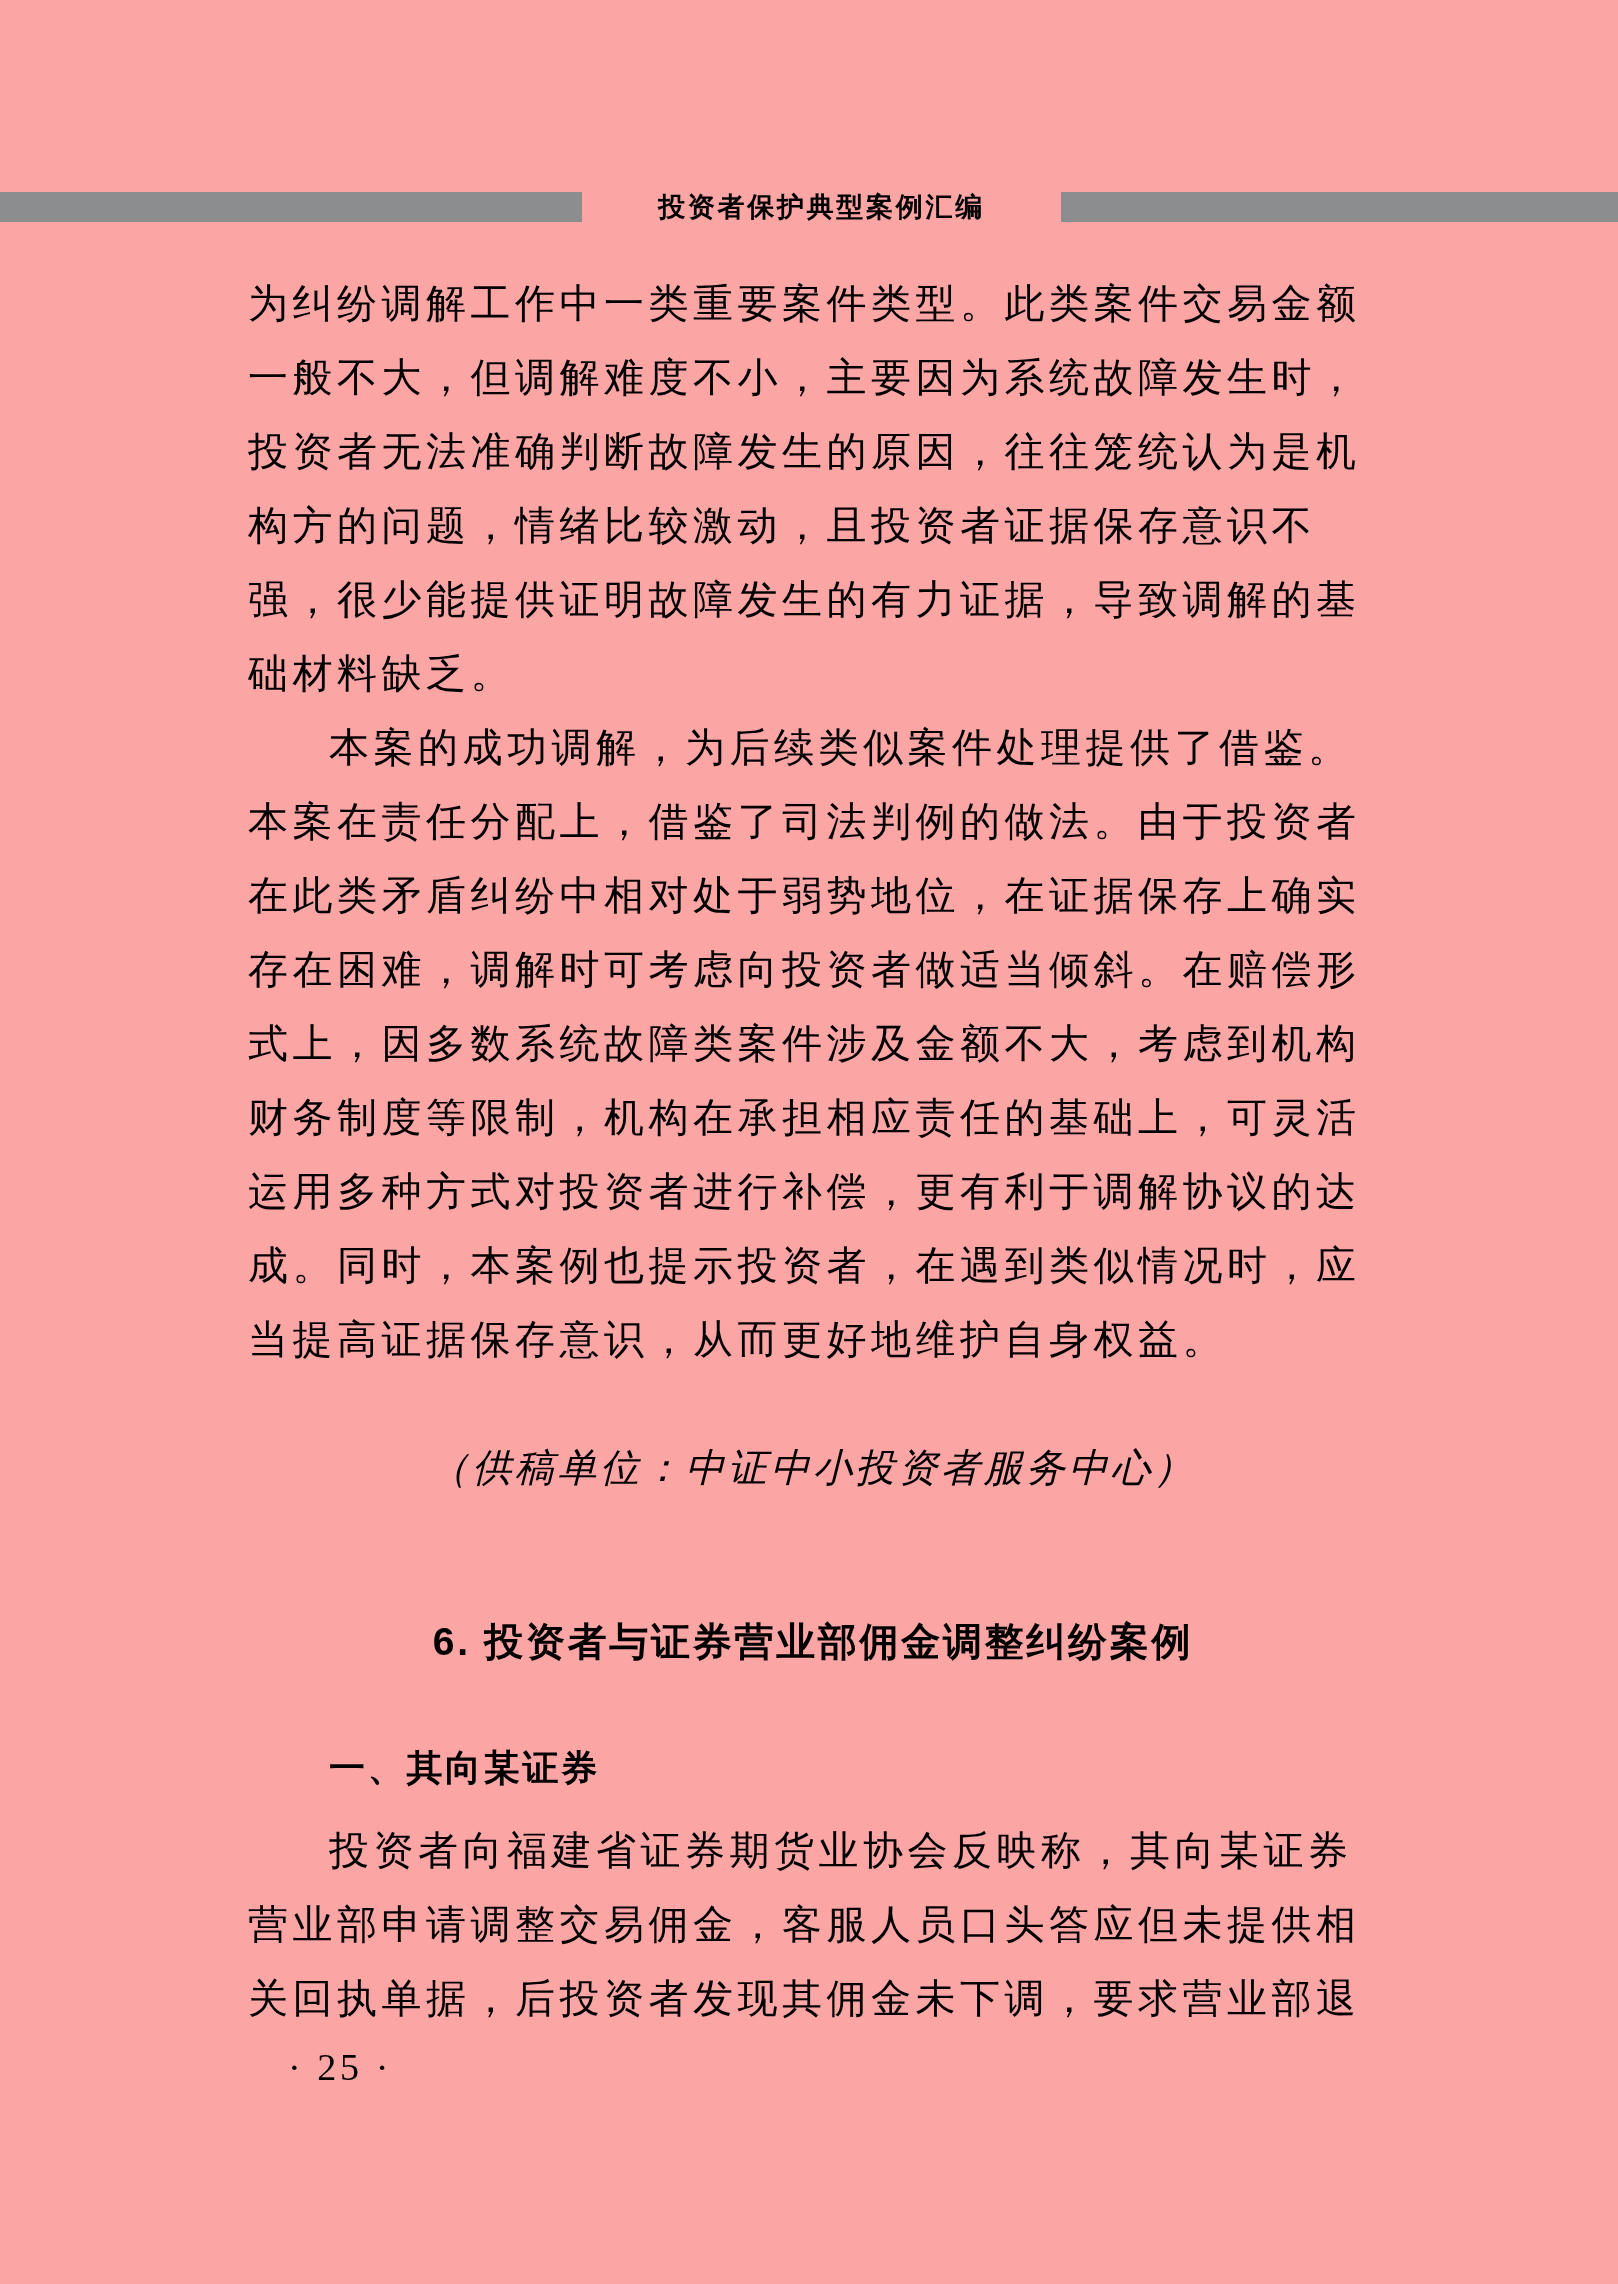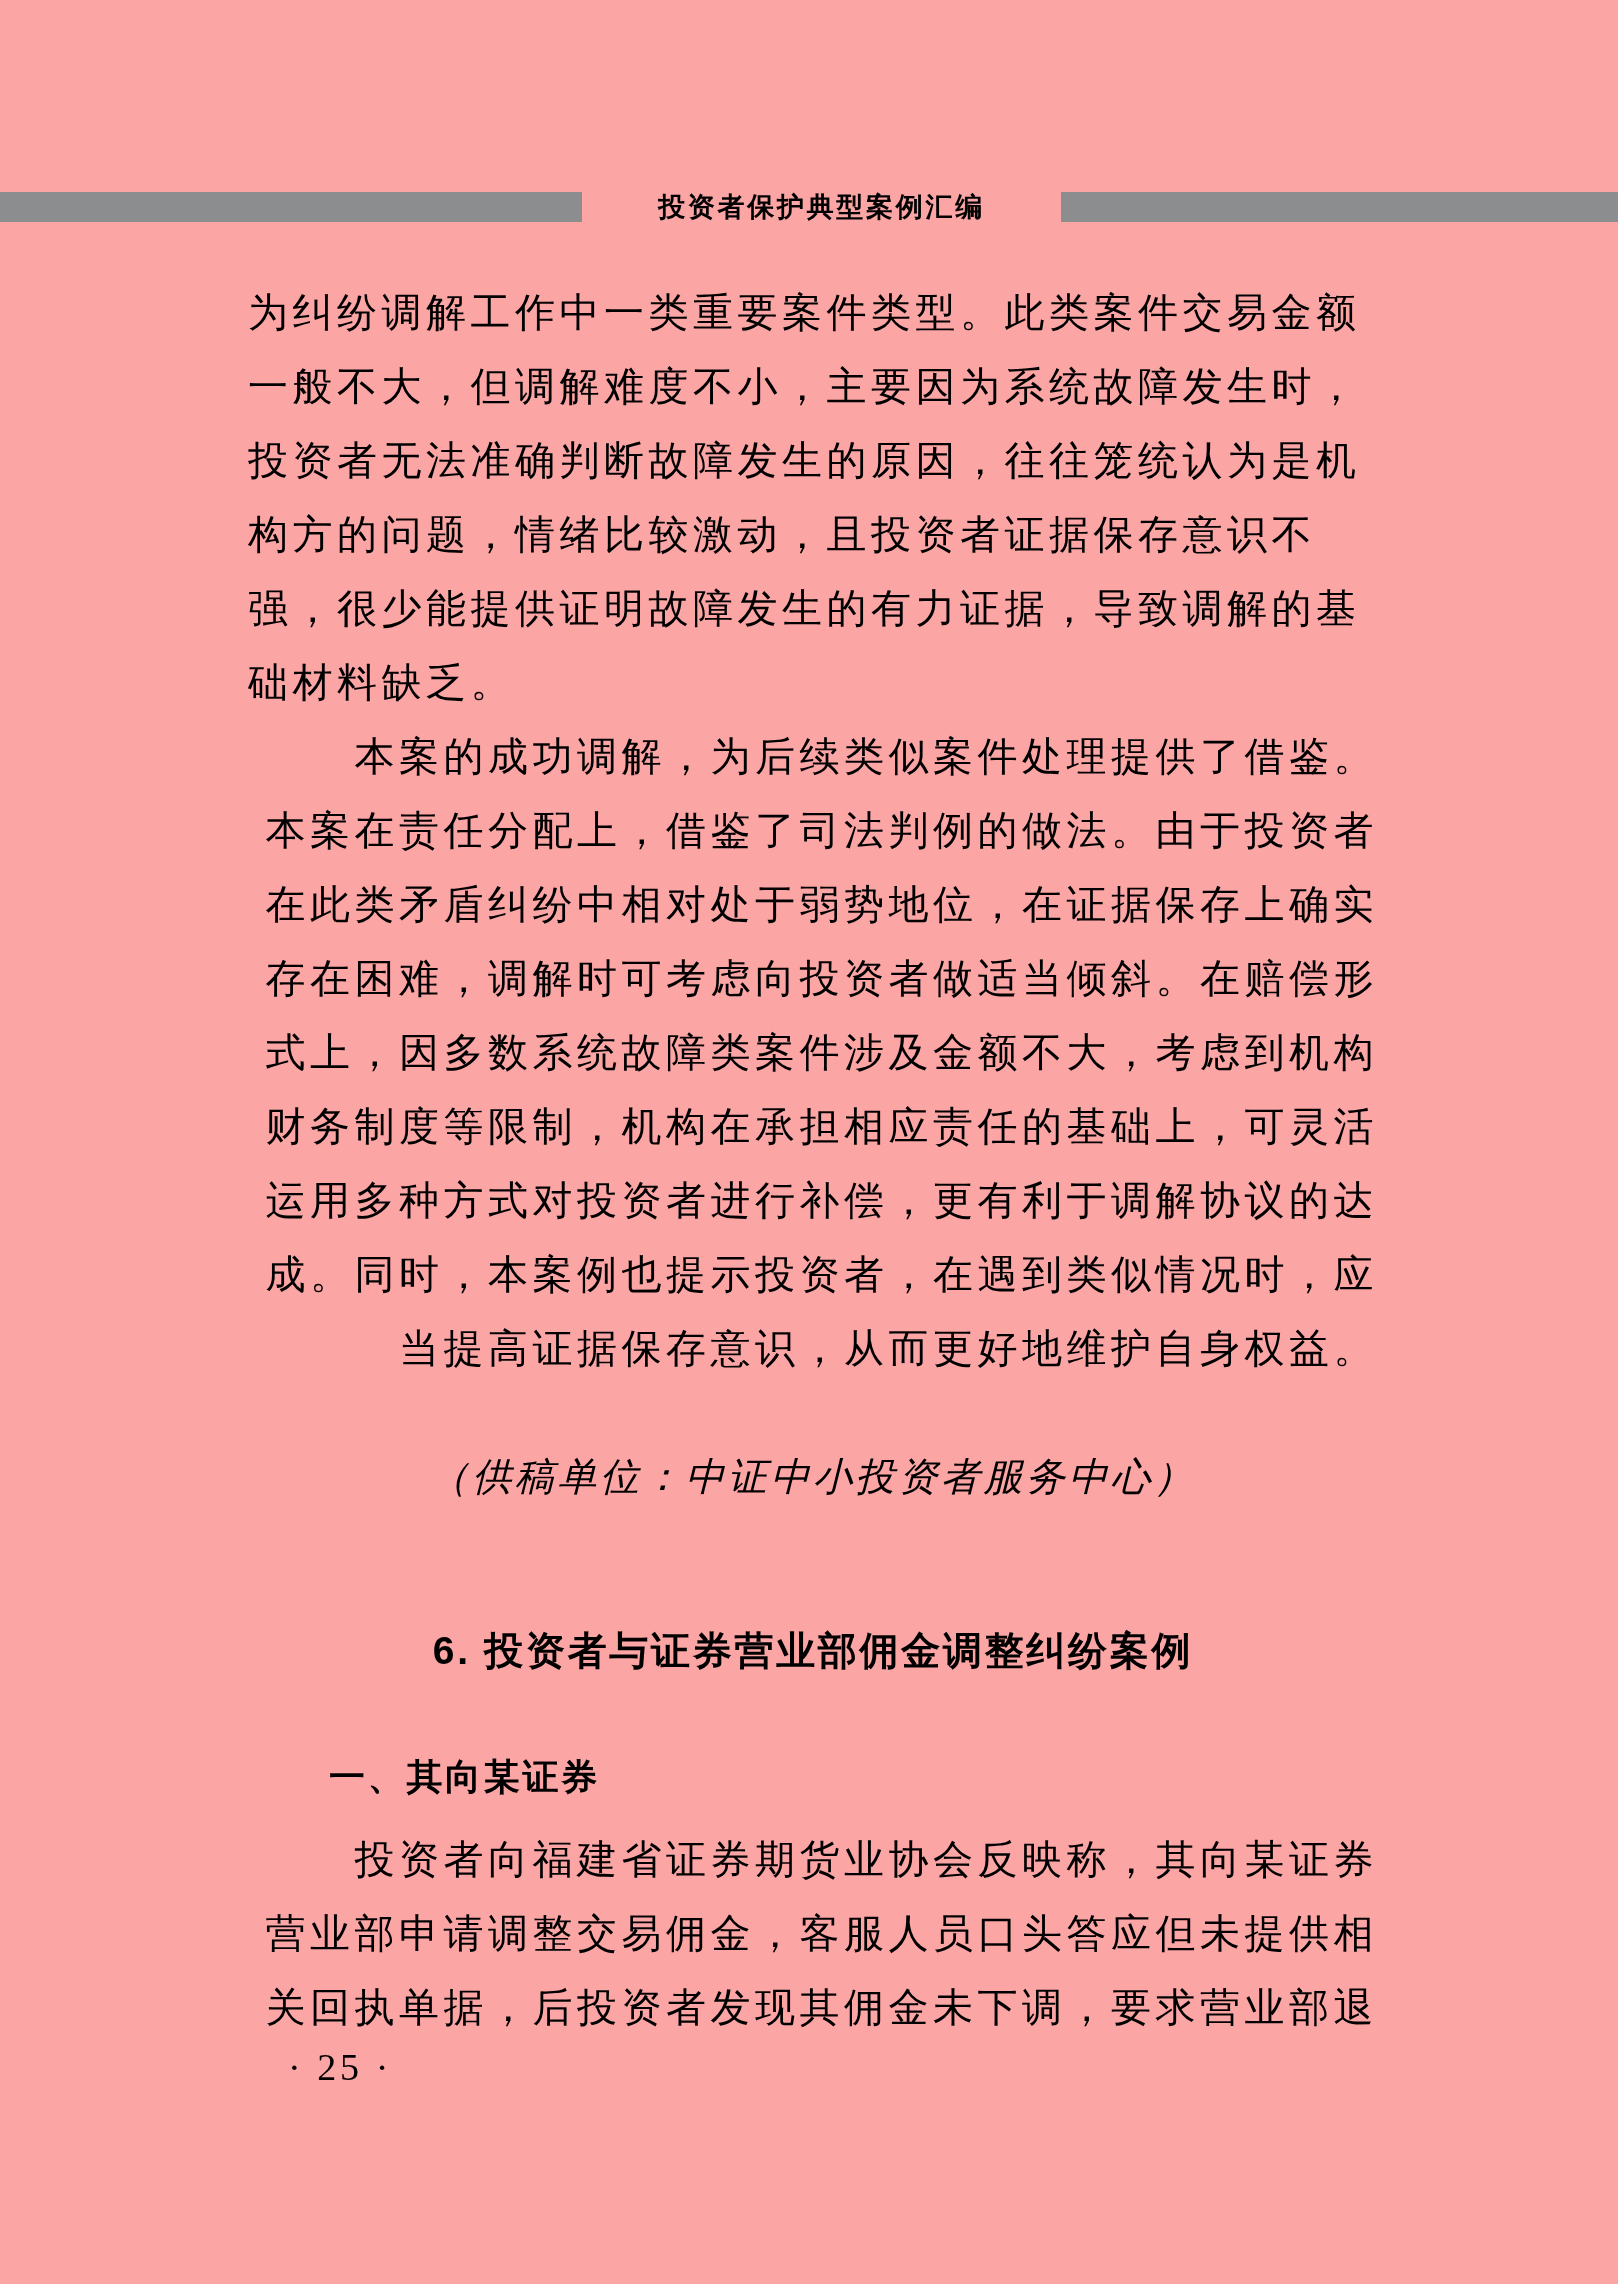--- a/index.html
+++ b/index.html
@@ -44,33 +44,33 @@
     font-family: "Liberation Sans", "DejaVu Sans", sans-serif;
     font-weight: bold;
     font-size: 27px;
     letter-spacing: 2.7px;
   }
 
   
   .content {
     position: absolute;
     left: 248px;
-    top: 276px;
+    top: 267px;
     width: 1130px;
   }
   .body-par {
     margin: 0;
     font-family: "Liberation Serif", "DejaVu Serif", serif;
     font-size: 40px;
     line-height: 74px;
     letter-spacing: 4.5px;
     white-space: pre;       
     text-align: left;
   }
-  .indent { text-indent: 81px; text-align: right; }
+  .indent { text-indent: 81px; }
 
   .attribution {
     margin: 54px 0 0 0;
     font-family: "Liberation Serif", "DejaVu Serif", serif;
     font-style: italic;
     font-size: 39px;
     line-height: 74px;
     letter-spacing: 3.6px;
     text-align: center;
     white-space: pre;

